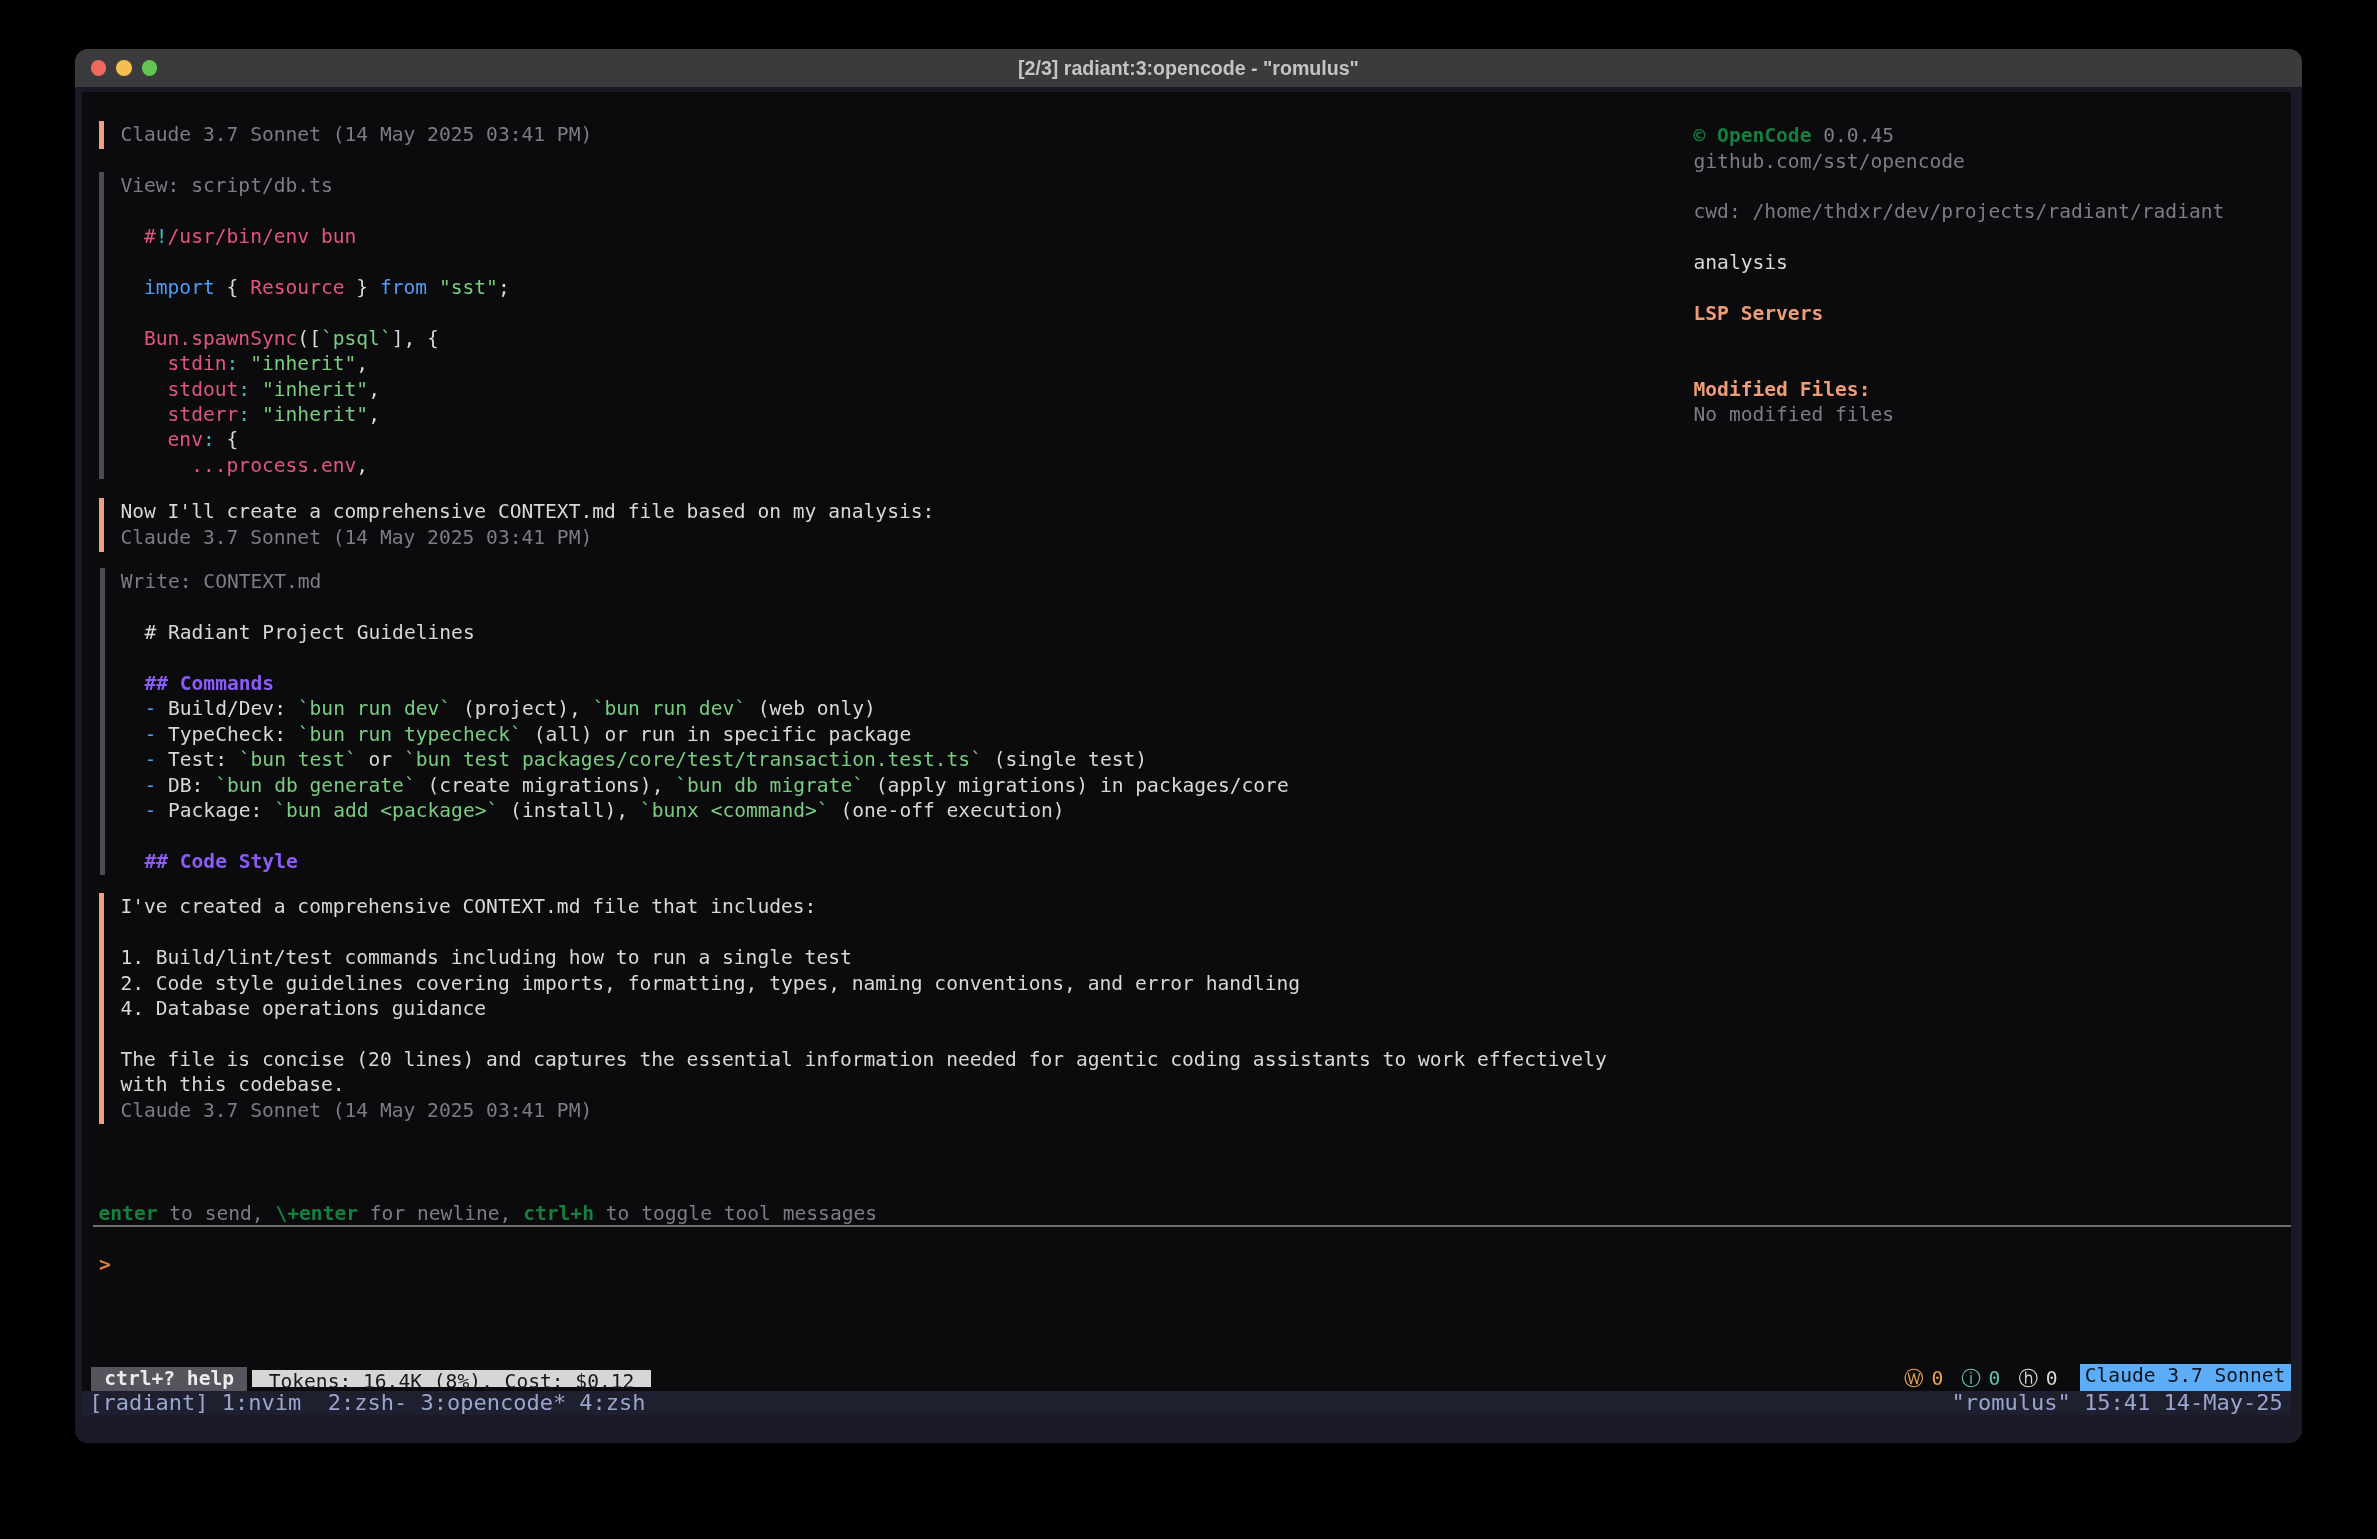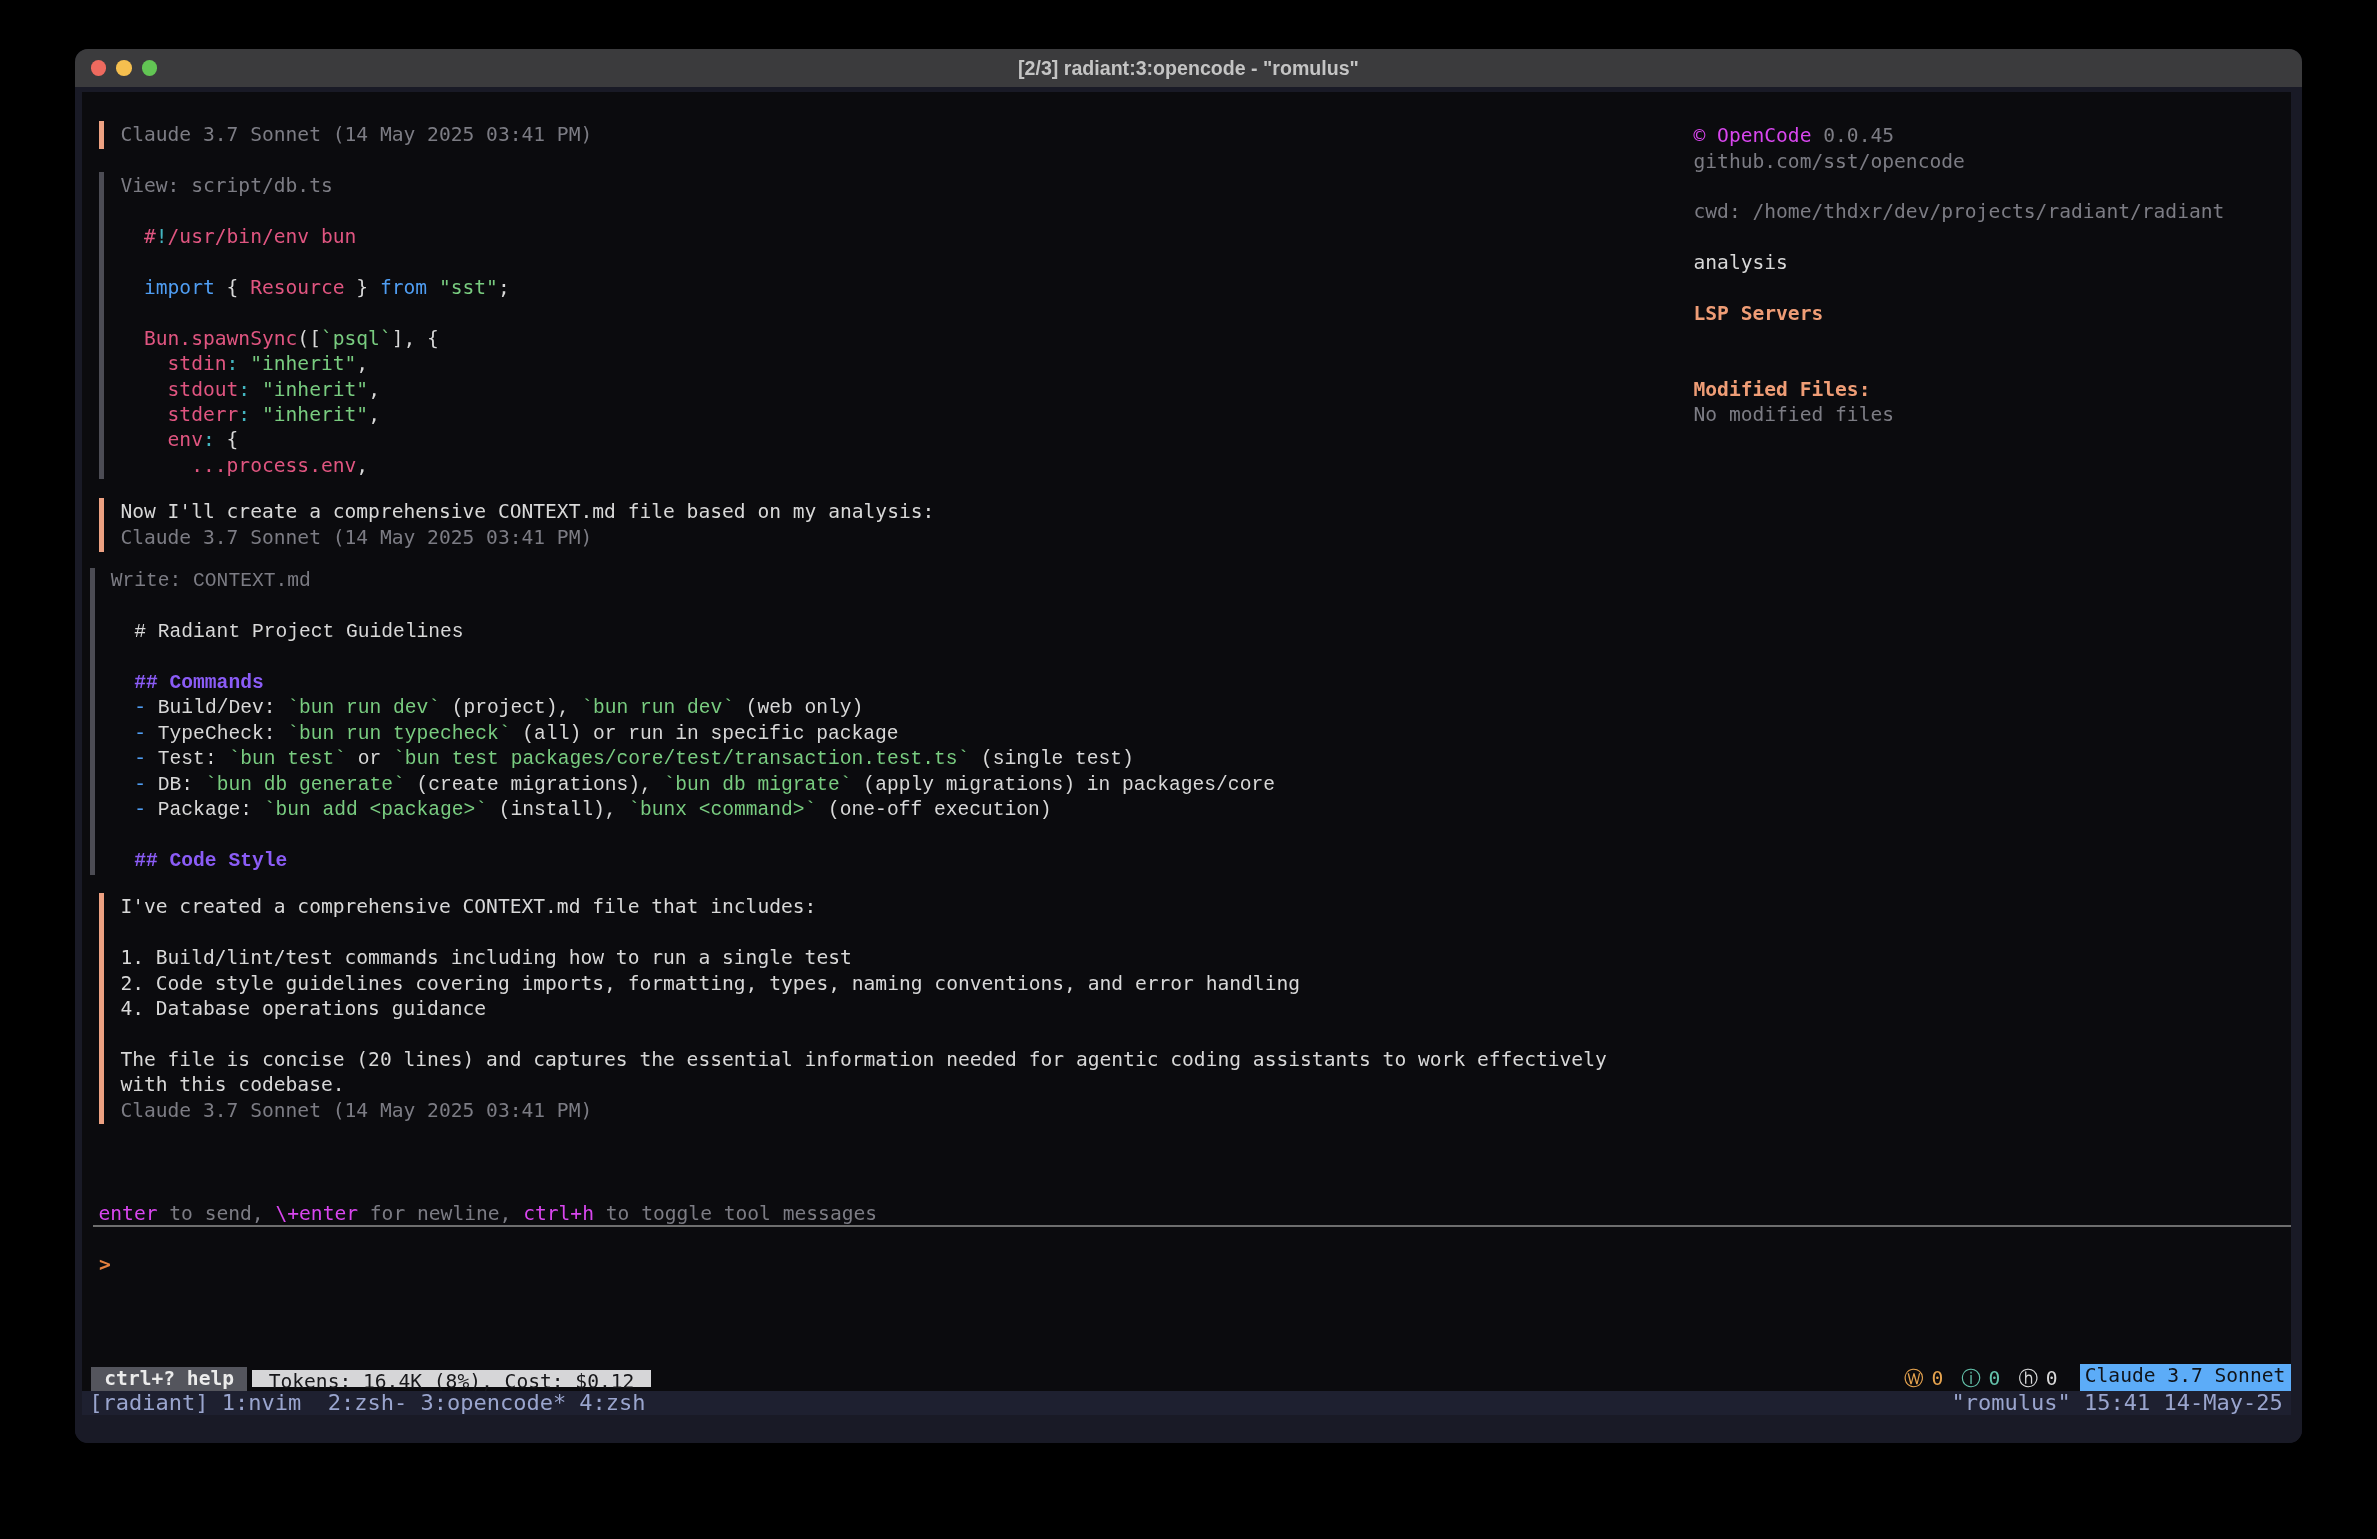--- a/index.html
+++ b/index.html
@@ -20,37 +20,37 @@
             text-align:center; color:#c4c4c4; font-family:"Liberation Sans", sans-serif;
             font-weight:bold; font-size:19.6px; }
 
   .term { position:absolute; left:0; top:38px; right:0; bottom:0; background:#191a26; }
   .screen { position:absolute; left:6.5px; top:5.2px; width:2209px; height:1298px; background:#0b0b0e;
             font-size:19.6px; line-height:25.4px; color:#d8d8d8; }
 
   
   .line { white-space:pre; height:25.4px; }
   .tk-fg     { color:#d8d8d8; }
-  .tk-boldfg { color:#d946ef; font-weight:normal; }
+  .tk-boldfg { color:#15803d; font-weight:bold; }
   .tk-dim    { color:#7c7c84; }
   .tk-pink   { color:#e05580; }
   .tk-blue   { color:#4f9df2; }
   .tk-blueb  { color:#8b5cf6; font-weight:bold; }
   .tk-green  { color:#79cc80; }
   .tk-cyan   { color:#43b5c0; }
   .tk-orangeb{ color:#ef9d76; font-weight:bold; }
   .tk-prompt { color:#e5803f; font-weight:bold; }
 
   .block { position:absolute; border-left:5.2px solid #4c4c54; padding:1.3px 0 1.3px 16.3px; }
   .block.accent { border-left-color:#eda182; }
 
   .chat-msg1 { left:17.6px; top:29px; }
   .chat-tool1 { left:17.6px; top:80px; }
   .chat-msg2 { left:17.6px; top:406px; }
-  .chat-tool2 { left:8px; top:476px;font-family:Liberation Mono, monospace; }
+  .chat-tool2 { left:18px; top:476px; }
   .chat-msg3 { left:17.6px; top:801px; }
 
   .sidebar { position:absolute; left:1612px; top:31px; width:587px; }
 
   .hintline { position:absolute; left:17px; top:1109px; }
   .separator { position:absolute; left:11px; right:0; top:1133px; height:2px; background:#6e6e6e; }
   .promptline { position:absolute; left:17.6px; top:1160px; width:2153px; height:39px; }
 
   
   .statusbar { position:absolute; left:0; right:0; top:1275px; height:23.5px; background:#0b0b0e;

